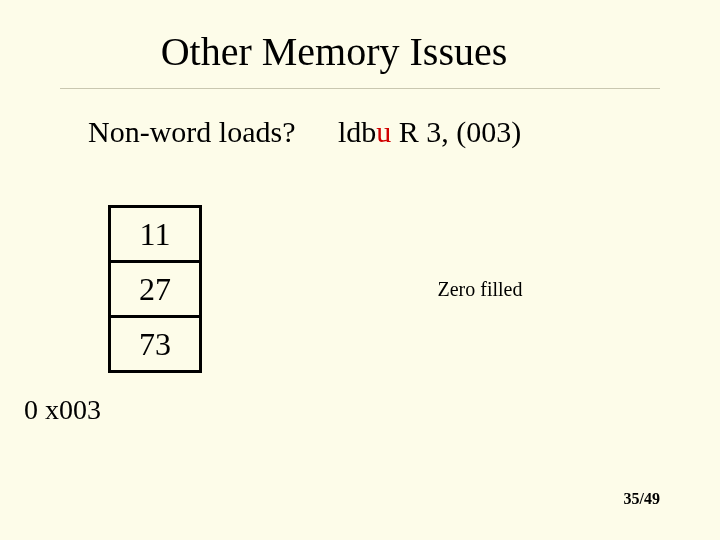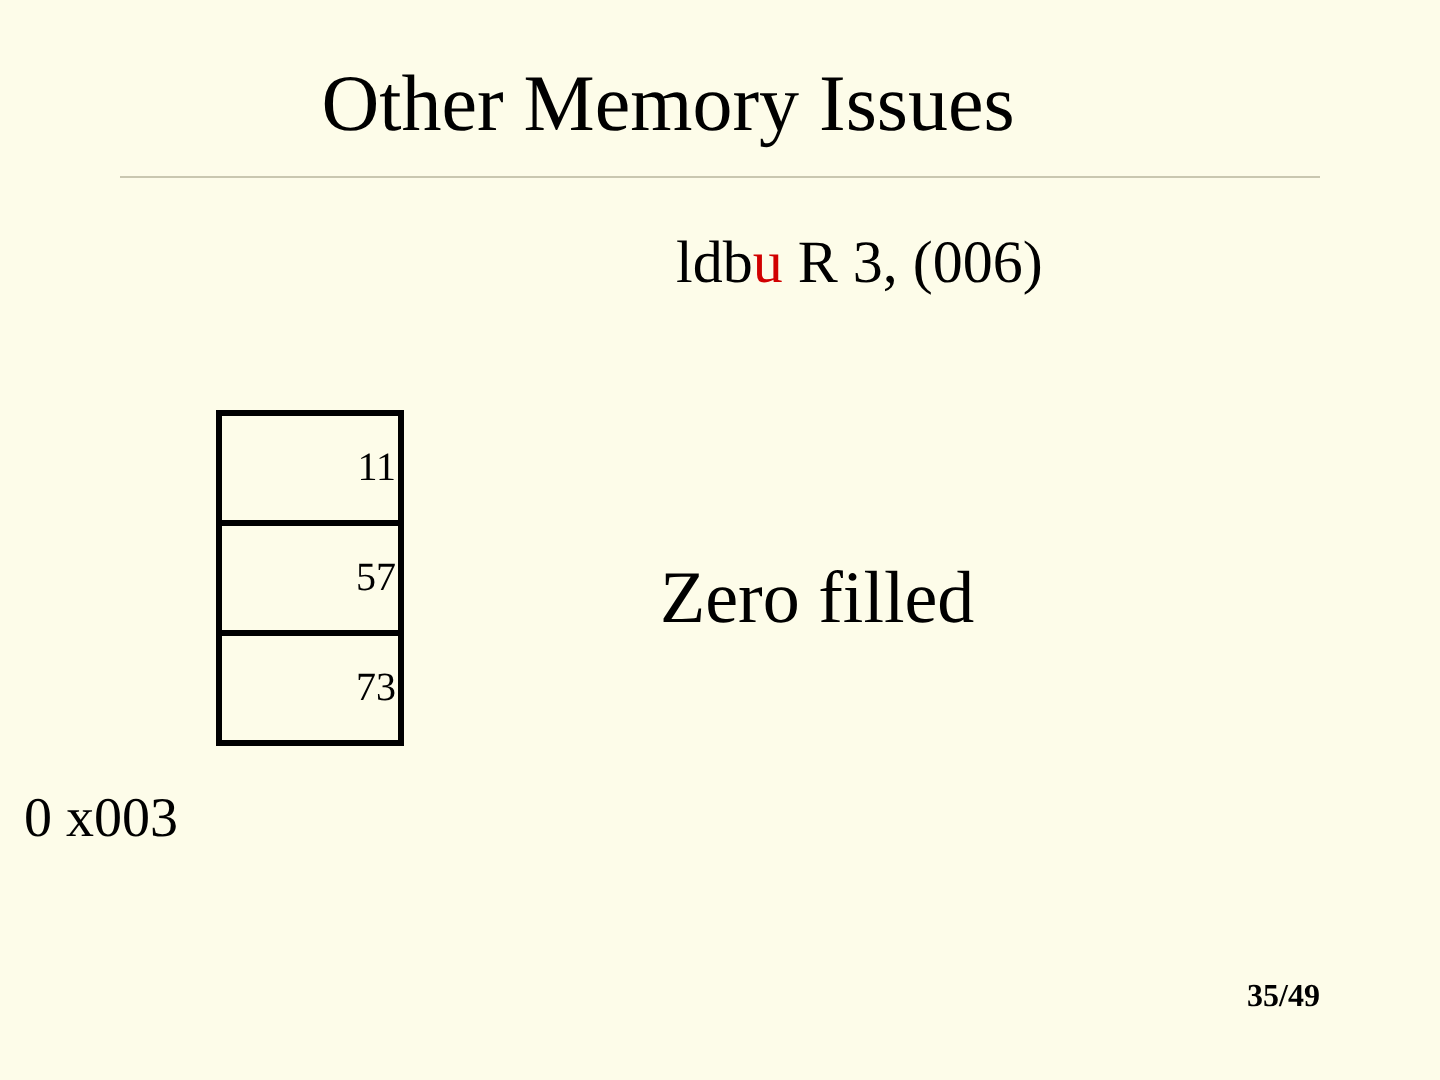--- a/index.html
+++ b/index.html
@@ -53,28 +53,28 @@
     position: absolute;
     top: 205px;
     left: 108px;
     border: 3px solid #000;
     border-collapse: collapse;
   }
   .memtable td {
     border: 3px solid #000;
     width: 86px;
     height: 50px;
-    text-align: right;
+    text-align: center;
     vertical-align: middle;
-    font-size: 20px;
+    font-size: 32px;
   }
   .addr-label {
     position: absolute;
     top: 394px;
-    left: 12px;
+    left: 24px;
     font-size: 28px;
   }
 
   .regbox {
     position: absolute;
     top: 205px;
     left: 330px;
     width: 300px;
     height: 50px;
     border: 3px solid #000;
@@ -83,52 +83,53 @@
     justify-content: center;
     font-size: 28px;
   }
   .regbox span.word { white-space: pre; }
 
   .caption {
     position: absolute;
     top: 278px;
     left: 330px;
     width: 300px;
-    text-align: left;
-    font-size: 37px;
+    text-align: center;
+    font-size: 20px;
   }
 
   .pagenum {
     position: absolute;
     bottom: 32px;
     right: 60px;
     font-size: 16px;
     font-weight: 700;
   }
 </style>
 </head>
 <body>
 
 <div class="slide">
 
   <div class="title">Other Memory Issues</div>
   <div class="hr"></div>
 
+  <div class="question">Non-word loads?</div>
 
   <div class="instr">
-    <span>ldb</span><span class="red">u</span><span>  R 3, (006)</span>
+    <span>ldb</span><span class="red">u</span><span>  R 3, (003)</span>
   </div>
 
   <table class="memtable">
     <tbody>
         <tr>
           <td>11</td>
         </tr>
     <tr>
-          <td>57</td>
+          <td>27</td>
         </tr>
     <tr>
           <td>73</td>
         </tr>
   </tbody>
     </table>
   <div class="addr-label">0 x003</div>
 
   <div class="caption">Zero filled</div>
 

